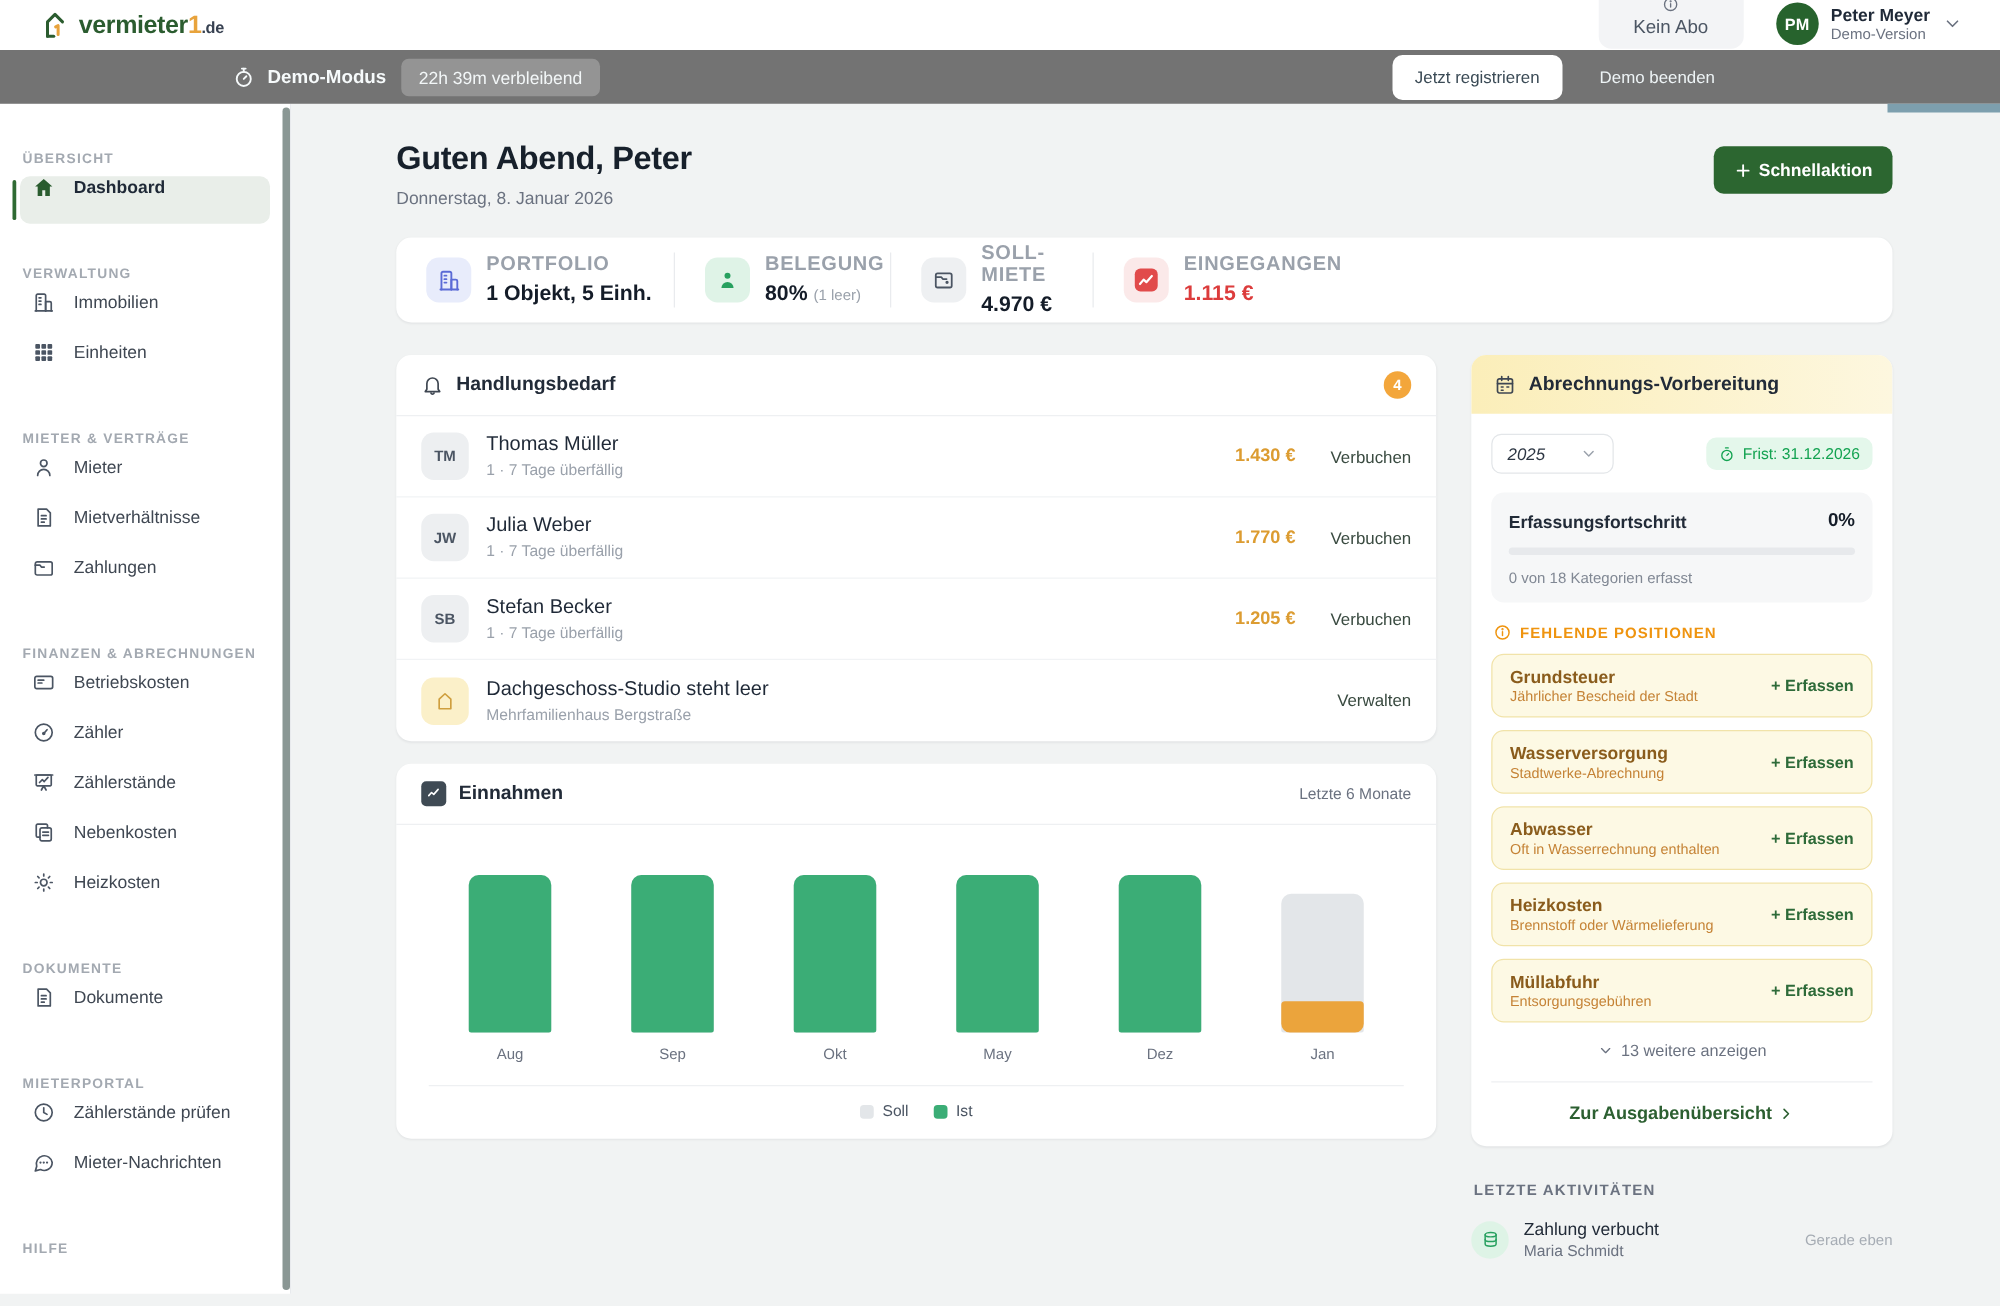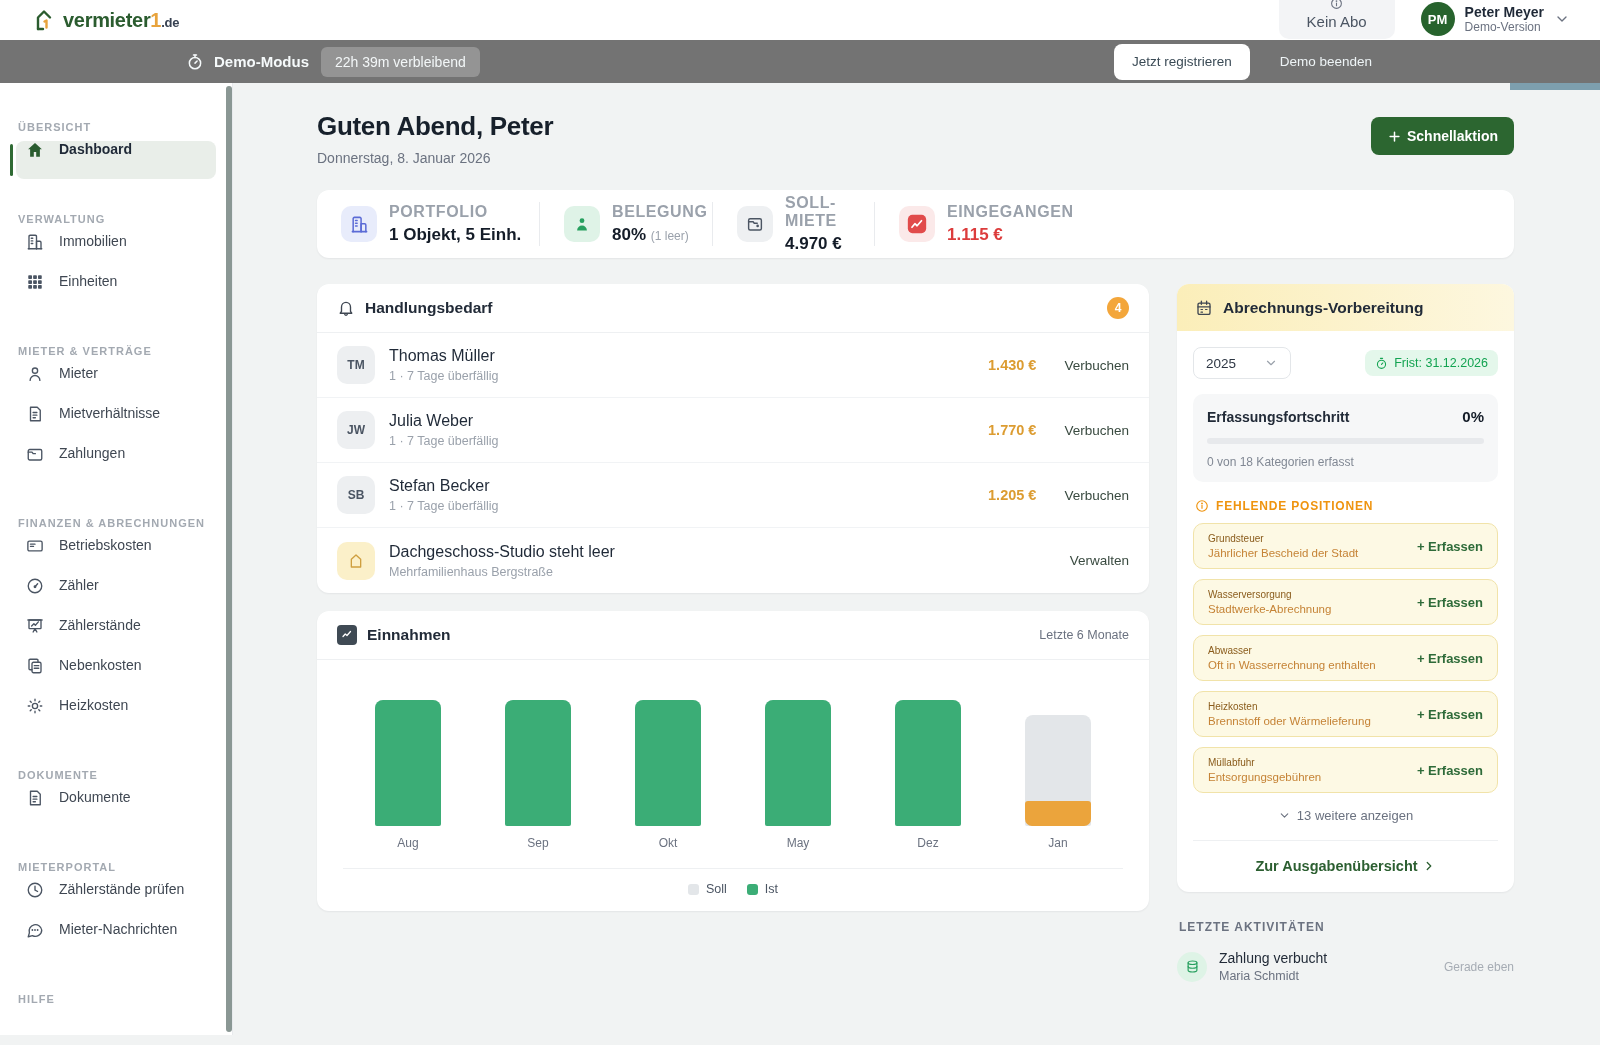--- a/index.html
+++ b/index.html
@@ -102,32 +102,32 @@
   .bar-label { text-align:center; font-size:12px; color:#6b7280; margin-top:10px; }
   .legend-wrap { border-top:1px solid #eef0f2; margin:18px 26px 0; padding:13px 0 15px; display:flex; justify-content:center; gap:20px; }
   .legend-item { display:flex; align-items:center; gap:7px; font-size:12.5px; color:#4b5563; }
   .swatch { width:11px; height:11px; border-radius:3px; }
 
   
   .ab-card { margin-bottom:28px; overflow:hidden; }
   .ab-header { height:47px; background:linear-gradient(90deg,#fbeeb9,#fdf7df); display:flex; align-items:center; gap:10px; padding:0 18px; }
   .ab-body { padding:16px 16px 18px; }
   .year-row { display:flex; align-items:center; justify-content:space-between; margin-bottom:15px; }
-  .year-select { background:#fff; border:1px solid #e3e6e9; border-radius:8px; height:32px; padding:0 12px; display:flex; align-items:center; gap:28px; font-size:13.5px; color:#2d3643; cursor:pointer; }
+  .year-select { background:#fff; border:1px solid #e3e6e9; border-radius:8px; height:32px; padding:0 12px; display:flex; align-items:center; gap:28px; font-size:13.5px; color:#2d3643; cursor:pointer;font-style:italic; }
   .frist { background:#e4f7eb; border-radius:8px; height:26px; padding:0 10px; display:flex; align-items:center; gap:6px; font-size:12.5px; font-weight:500; color:#13a351; }
   .progress-box { background:#f6f7f8; border-radius:10px; padding:14px 14px 13px; margin-bottom:17px; }
   .progress-top { display:flex; justify-content:space-between; align-items:center; }
   .progress-label { font-size:14px; font-weight:600; color:#222b38; }
   .progress-pct { font-size:15px; font-weight:700; color:#141c28; }
   .progress-track { height:6px; background:#e7e9ec; border-radius:3px; margin:13px 0 11px; }
   .progress-sub { font-size:12px; color:#818894; }
   .missing-head { display:flex; align-items:center; gap:7px; margin:2px 0 10px 2px; color:#ef940f; }
   .missing-head span { font-size:12px; font-weight:700; letter-spacing:0.8px; }
   .missing-item { background:#fdf9e4; border:1px solid #f1e3a9; border-radius:10px; padding:9px 14px; display:flex; align-items:center; margin-bottom:10px; }
-  .mi-title { font-size:10px; font-weight:400; color:#8a5c1c; margin-bottom:3px; }
+  .mi-title { font-size:14px; font-weight:700; color:#8a5c1c; margin-bottom:3px; }
   .mi-sub { font-size:11.5px; color:#c58336; }
   .mi-action { margin-left:auto; font-size:13px; font-weight:600; color:#2e6b39; cursor:pointer; white-space:nowrap; }
   .show-more { display:flex; align-items:center; justify-content:center; gap:6px; font-size:13px; color:#6b7280; margin-top:15px; cursor:pointer; }
   .ab-divider { border-top:1px solid #eef0f2; margin:17px 0; }
   .ab-footer { display:flex; align-items:center; justify-content:center; gap:4px; font-size:14.5px; font-weight:700; color:#2c5f31; cursor:pointer; }
 
   
   .act-heading { font-size:12px; font-weight:700; letter-spacing:1px; color:#6b7280; margin:0 0 16px 2px; }
   .act-item { display:flex; align-items:center; gap:12px; }
   .act-icon { width:30px; height:30px; border-radius:50%; background:#def3e6; color:#27a05f; display:flex; align-items:center; justify-content:center; flex-shrink:0; }

